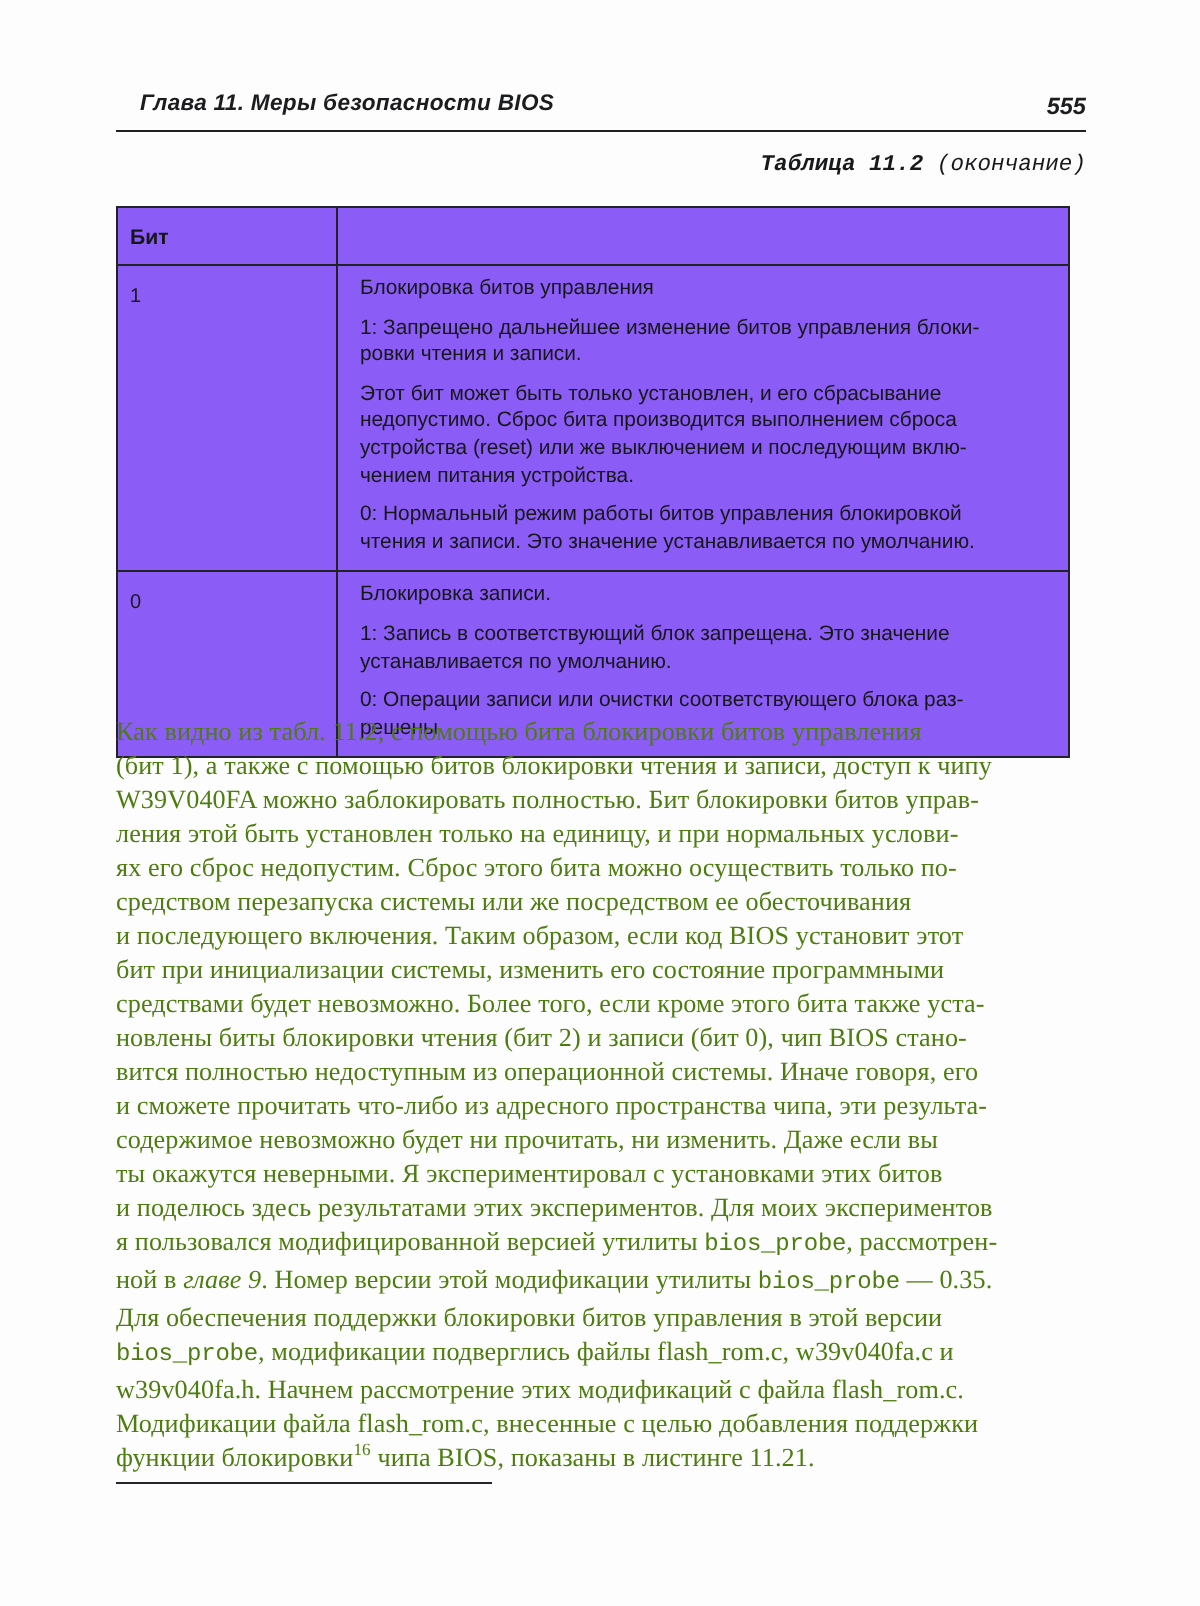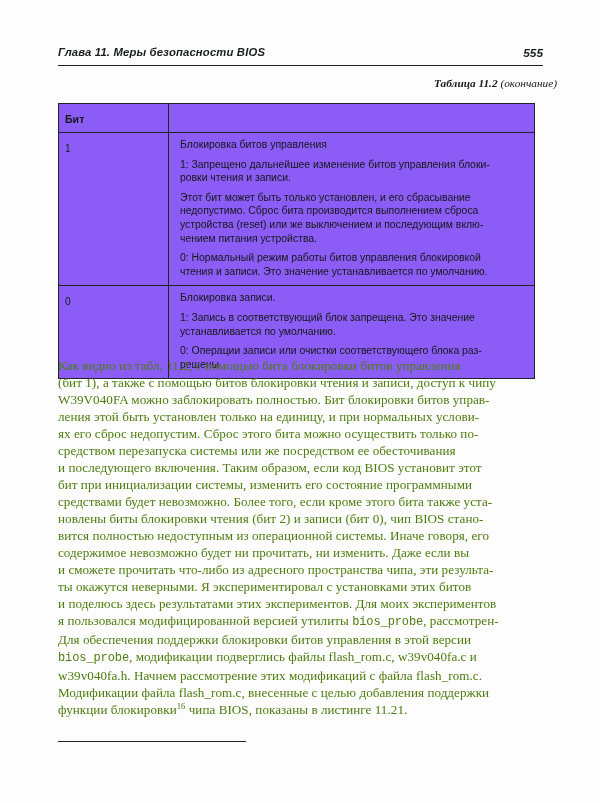--- a/index.html
+++ b/index.html
@@ -29,21 +29,21 @@
   
   .runhead {
     position: absolute;
     left: 58px;
     top: 46px;
     width: 485px;
     height: 18px;
   }
   .runhead-title {
     position: absolute;
-    left: 0;
+    left: 12px;
     top: 0;
     font-family: "Liberation Sans", "DejaVu Sans", sans-serif;
     font-style: italic;
     font-weight: bold;
     font-size: 11.3px;
     letter-spacing: 0.15px;
     white-space: nowrap;
     color: #1b1c1e;
   }
   .runhead-page {
@@ -61,23 +61,23 @@
     left: 58px;
     top: 65px;
     width: 485px;
     height: 0;
     border-top: 1.4px solid #1f2022;
   }
 
   
   .table-caption {
     position: absolute;
-    right: 43px;
+    right: 57px;
     top: 77px;
-    font-family: Liberation Serif, serif;
+    font-family: Liberation Mono, monospace;
     font-size: 11.3px;
     font-style: italic;
     color: #18191b;
     white-space: nowrap;
   }
   .table-caption .cap-strong {
     font-weight: bold;
   }
   .table-caption .cap-note {
     font-weight: normal;
@@ -252,25 +252,26 @@
       <div class="body-line just"><span>(бит 1), а также с помощью битов блокировки чтения и записи, доступ к чипу</span></div>
       <div class="body-line just"><span>W39V040FA можно заблокировать полностью. Бит блокировки битов управ-</span></div>
       <div class="body-line just"><span>ления этой быть установлен только на единицу, и при нормальных услови-</span></div>
       <div class="body-line just"><span>ях его сброс недопустим. Сброс этого бита можно осуществить только по-</span></div>
       <div class="body-line just"><span>средством перезапуска системы или же посредством ее обесточивания</span></div>
       <div class="body-line just"><span>и последующего включения. Таким образом, если код BIOS установит этот</span></div>
       <div class="body-line just"><span>бит при инициализации системы, изменить его состояние программными</span></div>
       <div class="body-line just"><span>средствами будет невозможно. Более того, если кроме этого бита также уста-</span></div>
       <div class="body-line just"><span>новлены биты блокировки чтения (бит 2) и записи (бит 0), чип BIOS стано-</span></div>
       <div class="body-line just"><span>вится полностью недоступным из операционной системы. Иначе говоря, его</span></div>
+      <div class="body-line just"><span>и сможете прочитать что-либо из адресного пространства чипа, эти результа-</span></div>
       <div class="body-line just"><span>содержимое невозможно будет ни прочитать, ни изменить. Даже если вы</span></div>
-      <div class="body-line just"><span>и сможете прочитать что-либо из адресного пространства чипа, эти результа-</span></div>
       <div class="body-line just"><span>ты окажутся неверными. Я экспериментировал с установками этих битов</span></div>
       <div class="body-line just"><span>и поделюсь здесь результатами этих экспериментов. Для моих экспериментов</span></div>
       <div class="body-line just"><span>я пользовался модифицированной версией утилиты </span><span class="mono">bios_probe</span><span>, рассмотрен-</span></div>
+      <div class="body-line just"><span>ной в </span><span class="ital">главе 9</span><span>. Номер версии этой модификации утилиты </span><span class="mono">bios_probe</span><span> — 0.35.</span></div>
       <div class="body-line just"><span>Для обеспечения поддержки блокировки битов управления в этой версии</span></div>
       <div class="body-line just"><span class="mono">bios_probe</span><span>, модификации подверглись файлы flash_rom.c, w39v040fa.c и</span></div>
       <div class="body-line just"><span>w39v040fa.h. Начнем рассмотрение этих модификаций с файла flash_rom.c.</span></div>
       <div class="body-line just"><span>Модификации файла flash_rom.c, внесенные с целью добавления поддержки</span></div>
       <div class="body-line just"><span>функции блокировки</span><span class="sup">16</span><span> чипа BIOS, показаны в листинге 11.21.</span></div>
     </div>
 
   <div class="fnote-rule"></div>
 
 </div>

